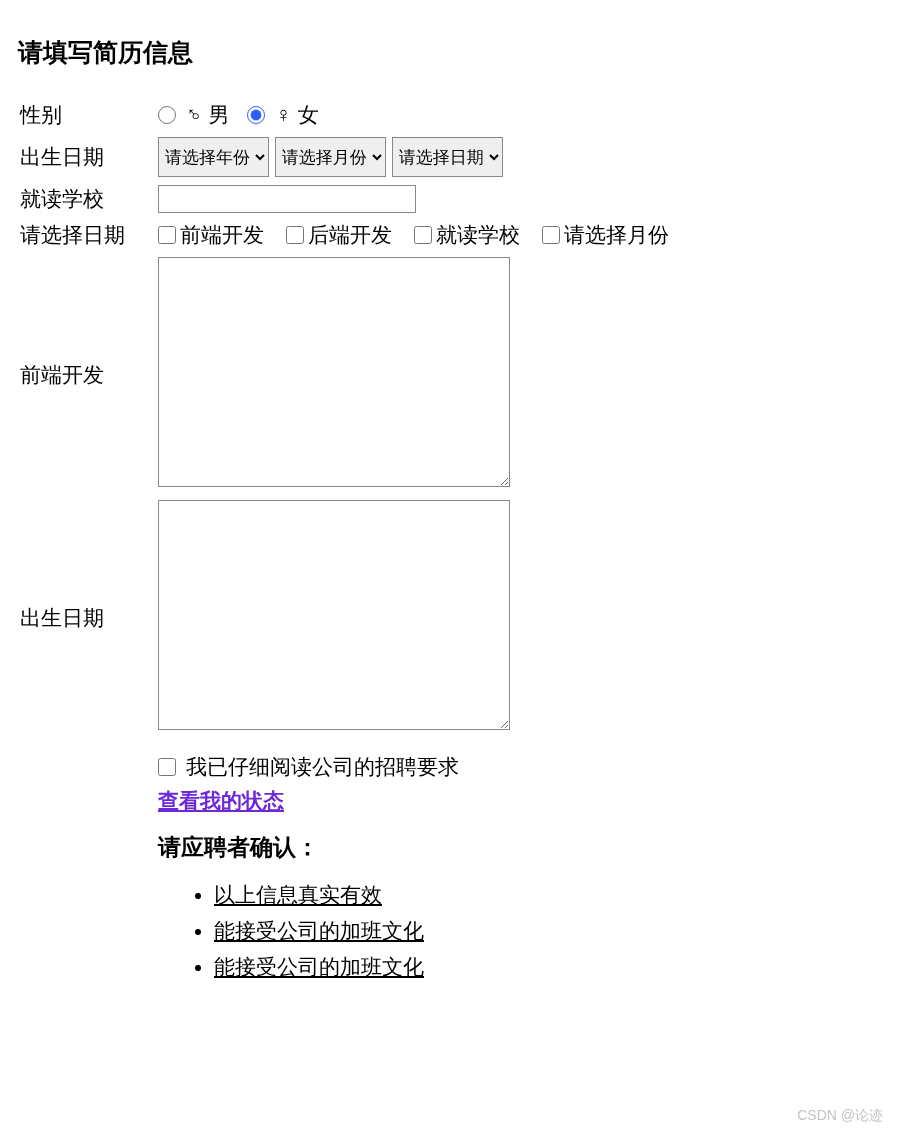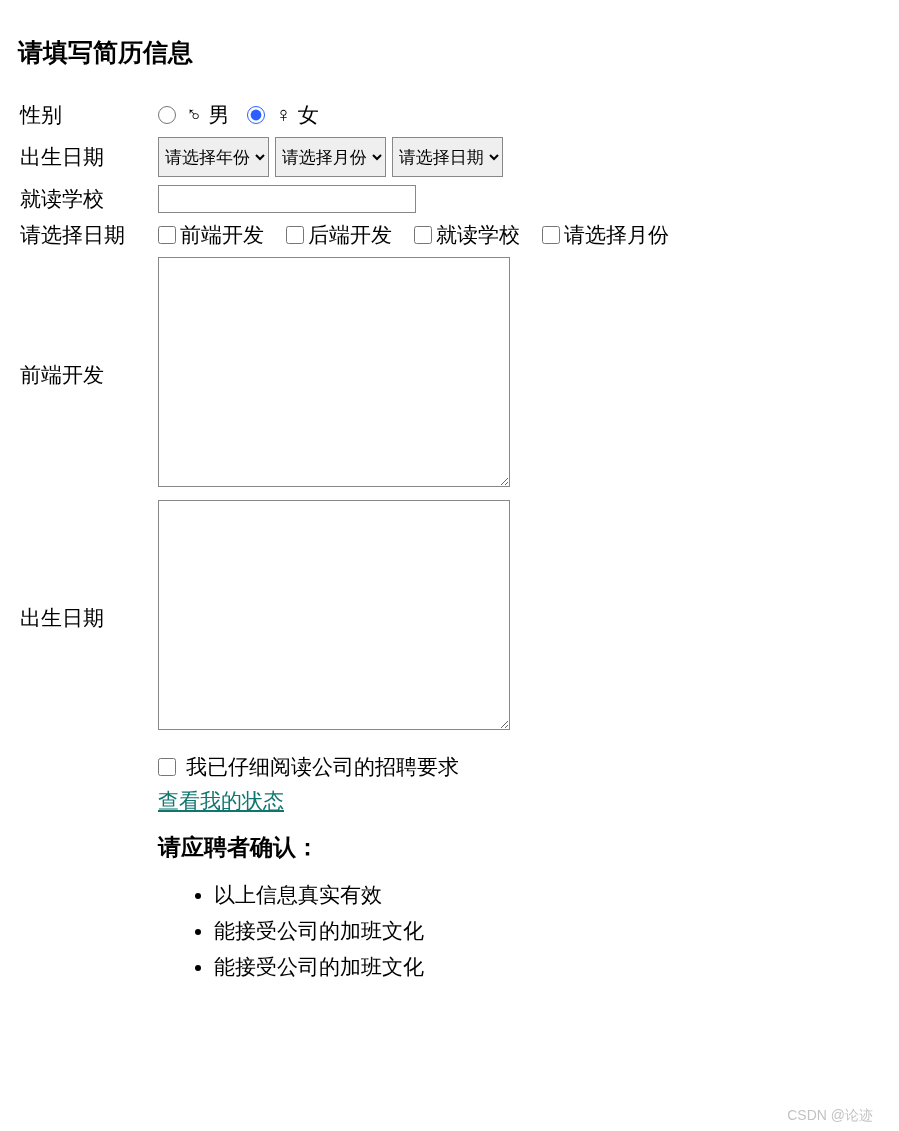--- a/index.html
+++ b/index.html
@@ -68,43 +68,45 @@
       font-size: 22px;
       vertical-align: middle;
     }
     .gender-icon-male {
       display: inline-block;
       transform: scaleX(-1);
     }
     .position-group label { margin-right: 16px; display:inline-flex; align-items:center; }
     .agree-row { padding-top: 14px !important; }
     a.status-link {
-      color: #0f766e;
+      color: #6d28d9;
       text-decoration: underline;
       font-size: 21px;
       display: inline-block;
       margin-top: 6px;
+      font-weight: bold;
     }
     .confirm-block h3 {
       font-size: 23px;
       font-weight: bold;
       margin: 17px 0 18px 0;
     }
     .confirm-block ul {
       margin: 0;
       padding-left: 56px;
       font-size: 21px;
     }
     .confirm-block ul li {
       margin: 8px 0;
       list-style: disc;
+      text-decoration: underline;
     }
     .watermark {
       position: fixed;
-      right: 26px;
+      right: 16px;
       bottom: 6px;
       font-size: 14px;
       color: rgba(120,120,120,0.45);
     }
   </style>
 </head>
 <body>
 
 <h3 class="title">请填写简历信息</h3>
 

